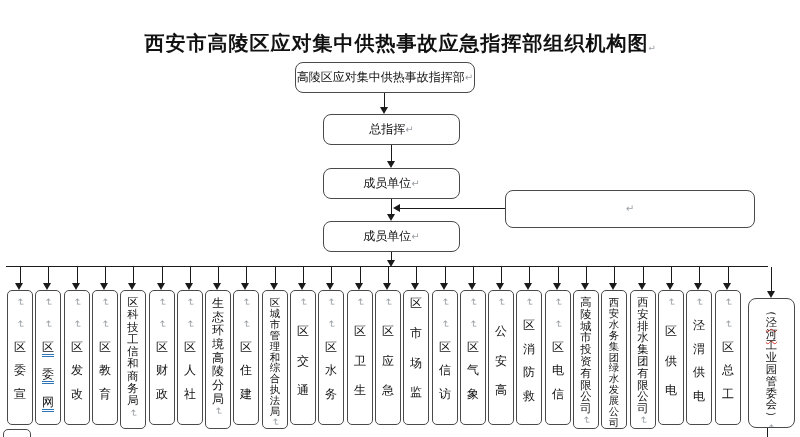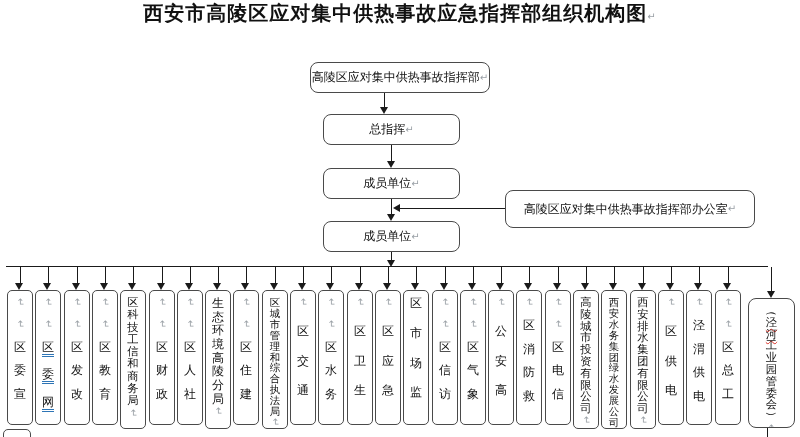--- a/index.html
+++ b/index.html
@@ -1,21 +1,21 @@
 <!DOCTYPE html>
 <html><head>
 <meta charset="utf-8">
 <style>
   html,body{margin:0;padding:0;}
   body{font-family:"DejaVu Sans","Liberation Sans",sans-serif;background:#ffffff;}
   #canvas{position:relative;width:800px;height:437px;background:#ffffff;overflow:hidden;}
 
   
-  .title{position:absolute;top:0;left:0;width:800px;text-align:center;
-         font-size:20px;font-weight:700;color:#111;letter-spacing:1px;white-space:nowrap;}
+  .title{position:absolute;top:30px;left:0;width:800px;text-align:center;
+         font-size:20px;font-weight:700;color:#111;letter-spacing:1px;white-space:nowrap;font-family:Liberation Mono, monospace;}
   .title .mk{font-weight:400;}
 
   
   .fbox{position:absolute;border:1.4px solid #4a4a4a;border-radius:8px;background:#fff;
         display:flex;align-items:center;justify-content:center;
         font-size:12px;color:#111;white-space:nowrap;box-sizing:border-box;}
 
   
   .ln{position:absolute;background:#1a1a1a;}
   .ah-down{position:absolute;width:0;height:0;
@@ -40,37 +40,36 @@
 </style>
 </head>
 <body>
 
 <div id="canvas">
 
   <div class="title">
     <span>西安市高陵区应对集中供热事故应急指挥部组织机构图</span><span class="mk">↵</span>
   </div>
 
-  <div class="fbox" style="left:295px;top:62px;width:180px;height:31px;margin-left:15px;">
+  <div class="fbox" style="left:295px;top:62px;width:180px;height:31px;">
     <span>高陵区应对集中供热事故指挥部</span>
       <span class="mk">↵</span>
   </div>
 
   <div class="fbox" style="left:323px;top:114px;width:137px;height:31px;">
     <span>总指挥</span>
       <span class="mk">↵</span>
   </div>
 
   <div class="fbox" style="left:323px;top:168px;width:137px;height:31px;">
     <span>成员单位</span>
       <span class="mk">↵</span>
   </div>
 
   <div class="fbox" style="left:505px;top:190px;width:250px;height:38px;">
-    <span>高陵区应对集中供热事故指挥部办公室</span>
       <span class="mk">↵</span>
   </div>
 
   <div class="fbox" style="left:323px;top:221px;width:137px;height:31px;">
     <span>成员单位</span>
       <span class="mk">↵</span>
   </div>
 
   <div class="ln" style="left:384px;top:93px;width:1px;height:14px;"></div>
   <div class="ah-down" style="left:380px;top:107px;"></div>

